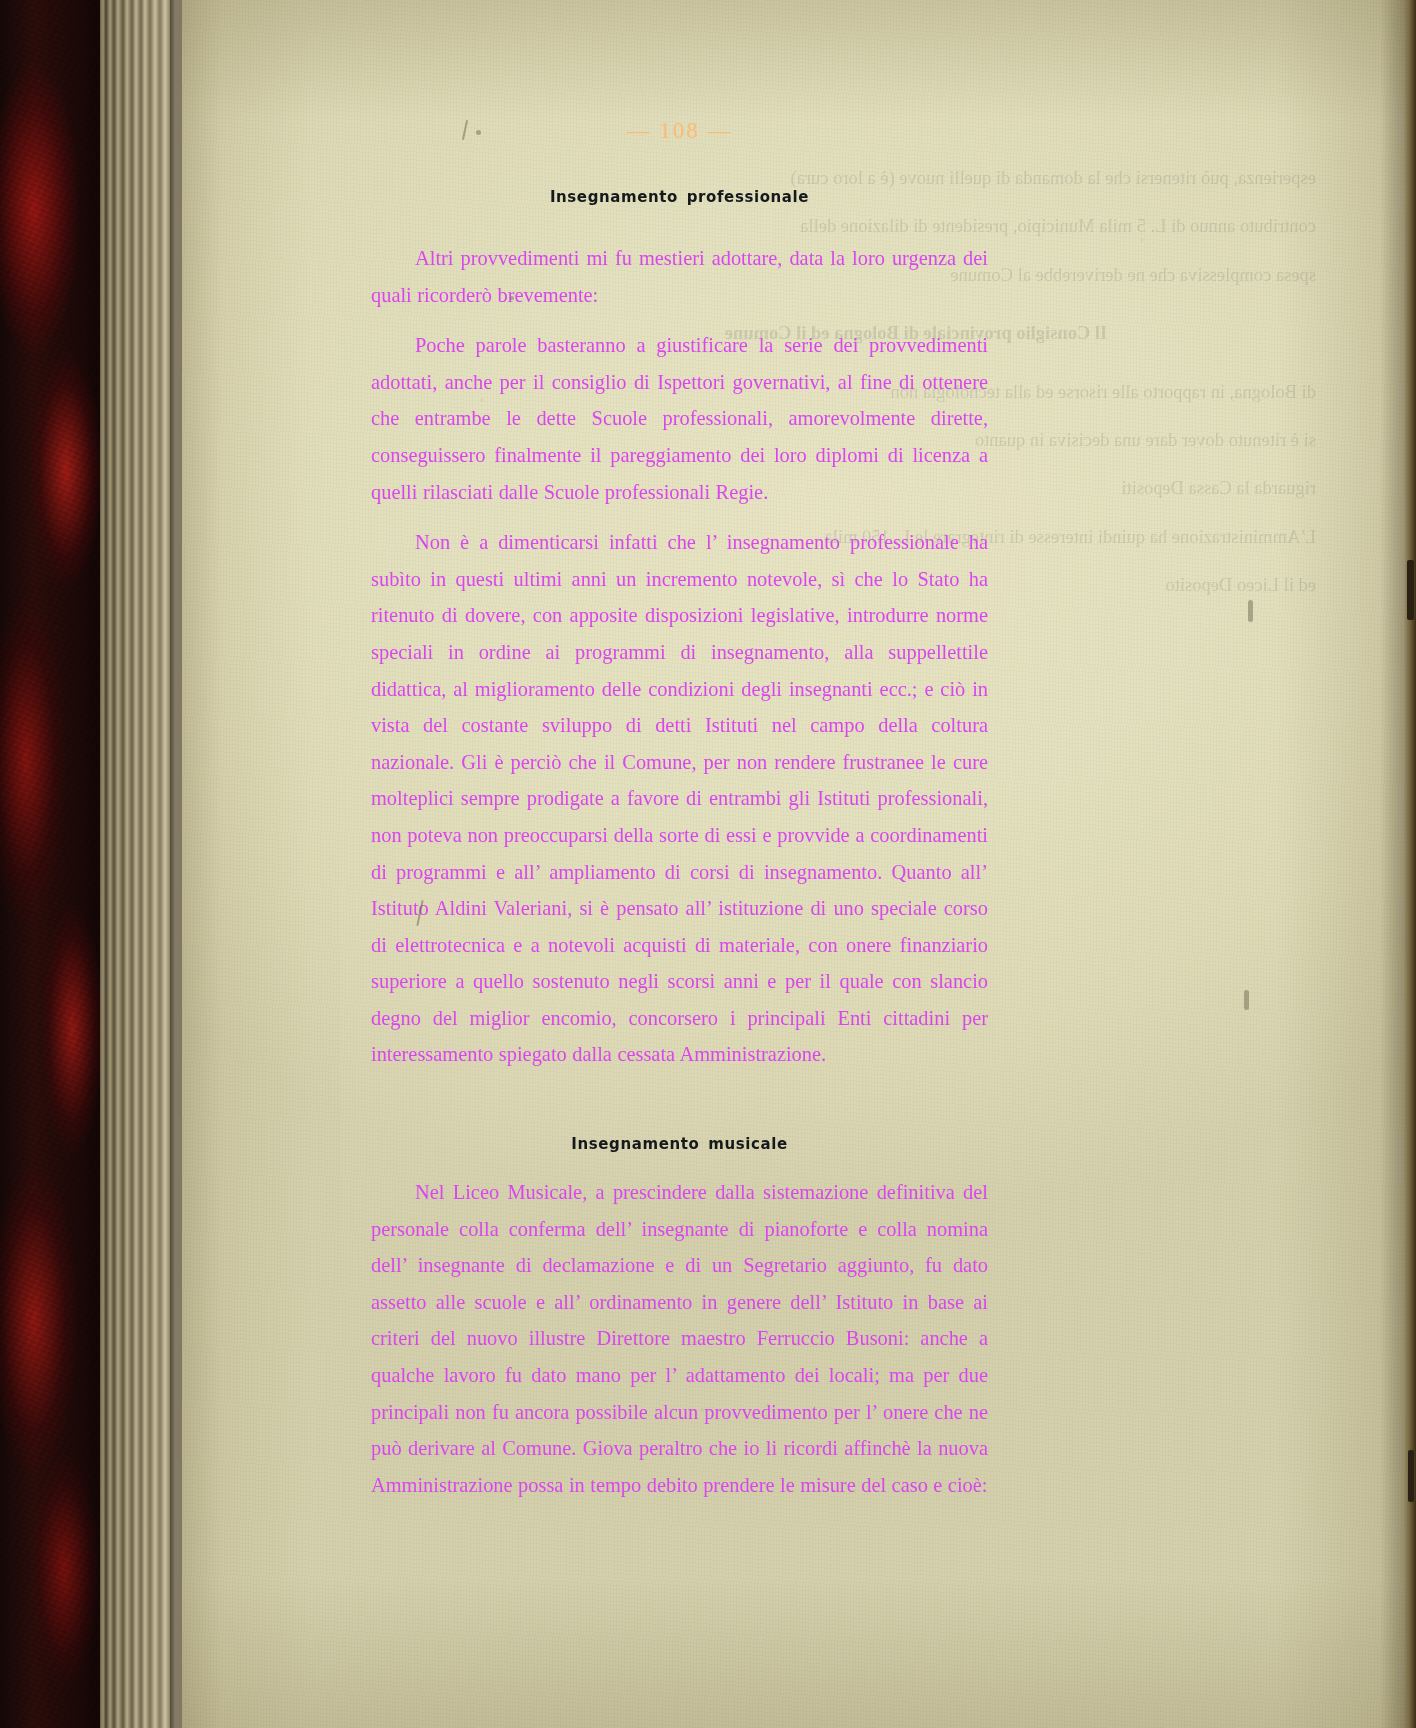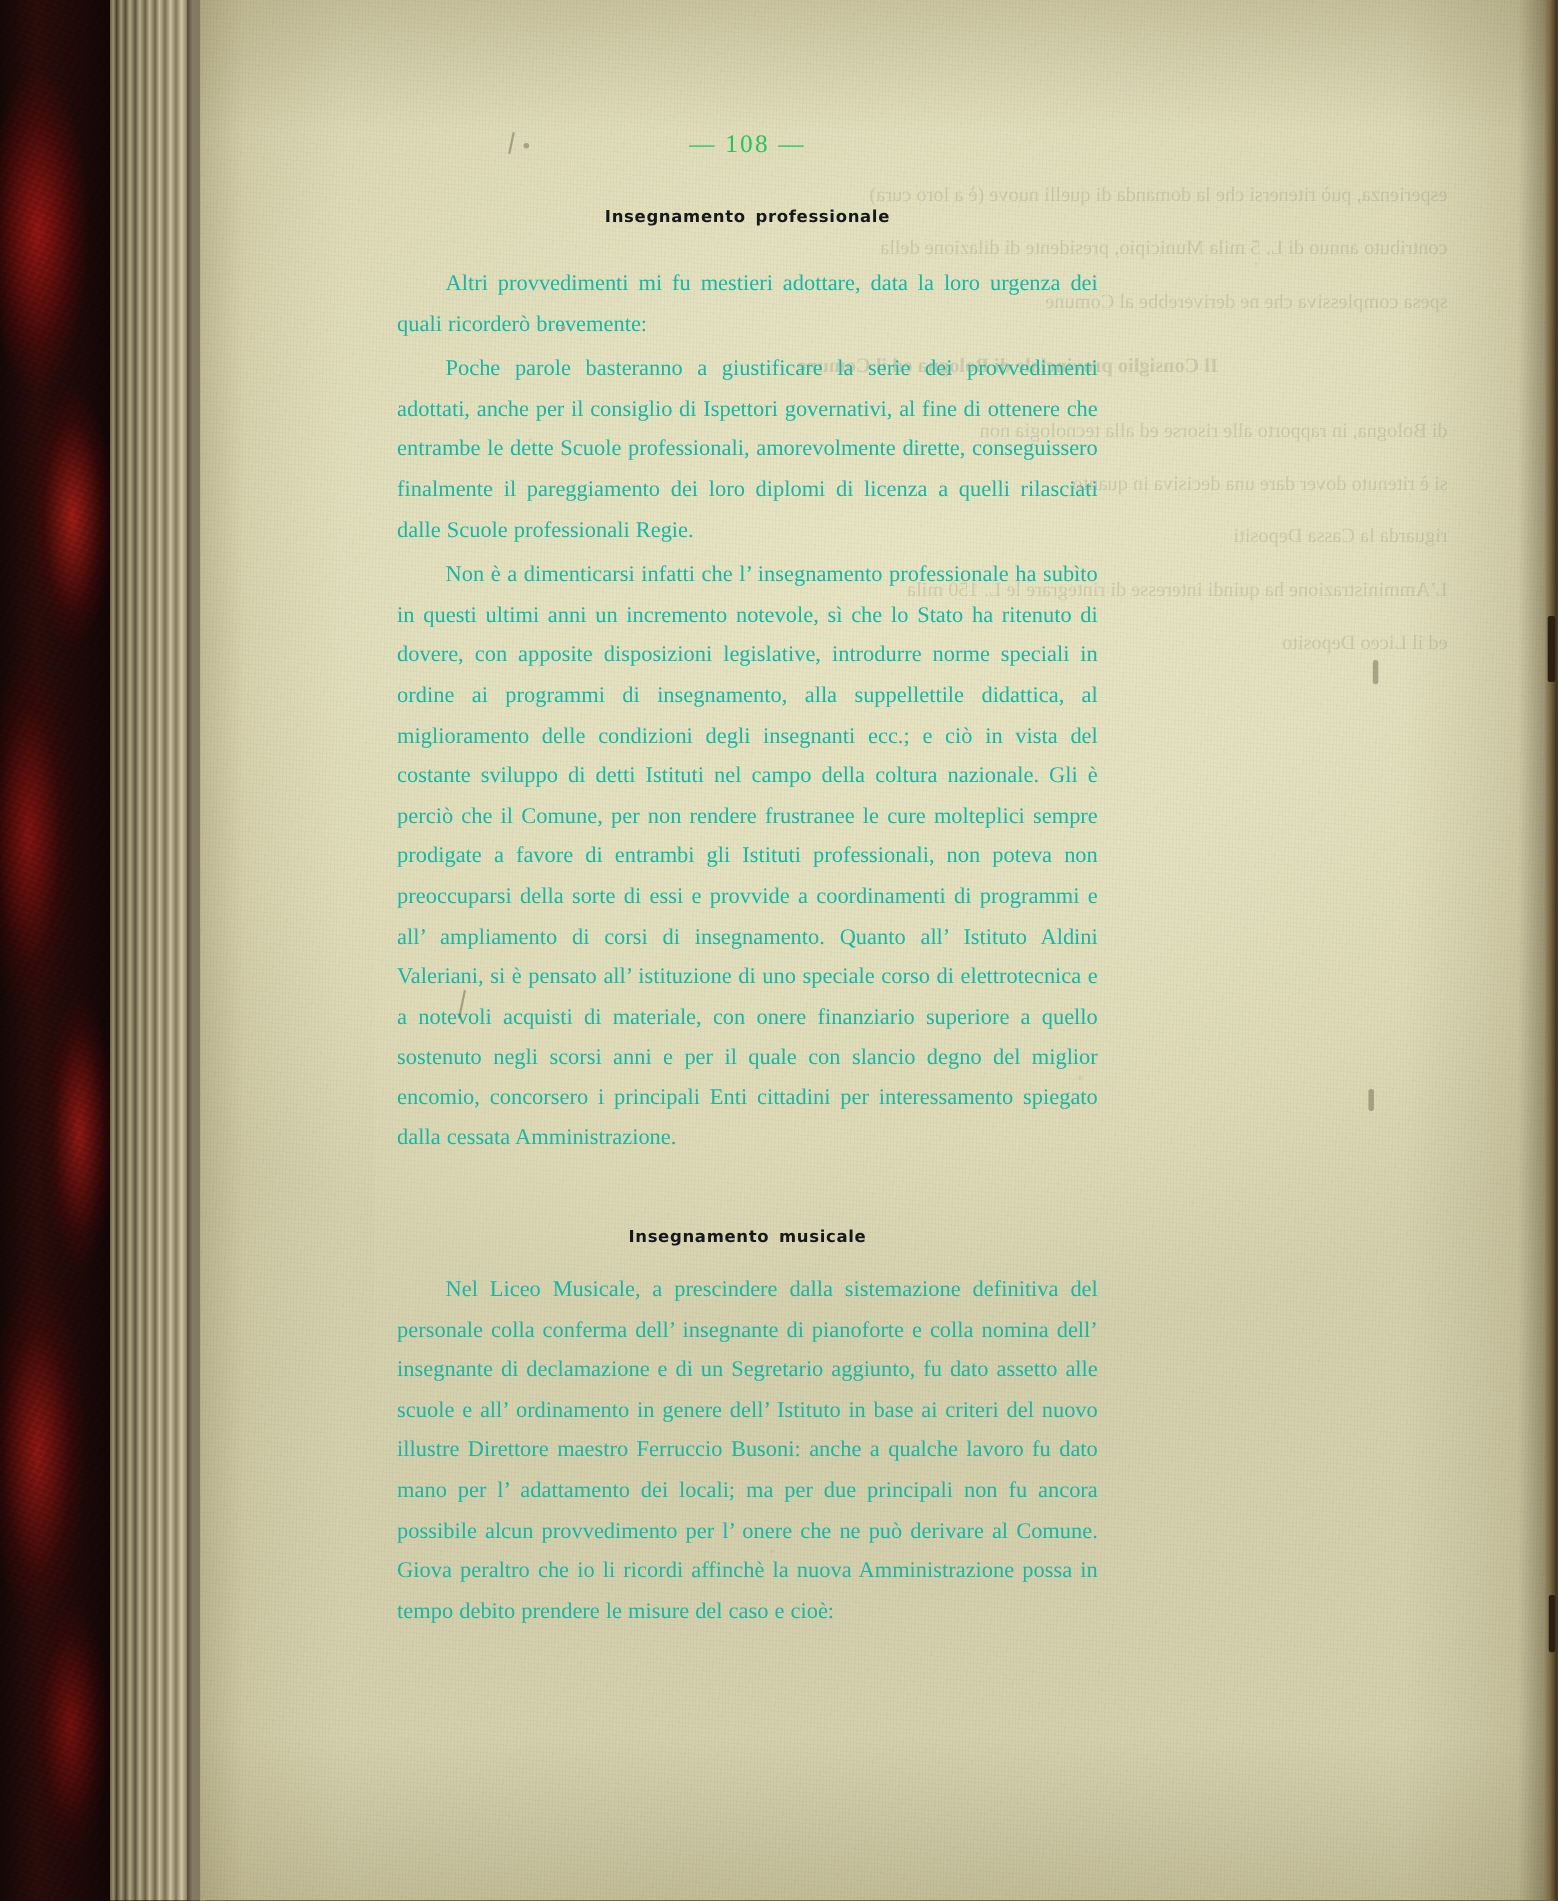--- a/index.html
+++ b/index.html
@@ -109,41 +109,41 @@
     position:absolute;
     left:357px;      
     top:118px;
     width:645px;
     color:#1d2321;
   }
   .folio{
     text-align:center;
     font-size:23px;
     letter-spacing:2px;
-    color:#22c55e;
+    color:#fdba74;
     margin:0 0 44px 0;
   }
   .sec-head{
     text-align:center;
     font-family:"DejaVu Sans","Liberation Sans",sans-serif;
     font-weight:bold;
     font-size:15px;
     letter-spacing:.6px;
     color:#15191b;
     margin:0 0 34px 0;
     word-spacing:3px;
   }
   .sec-head.second{margin-top:62px;margin-bottom:21px;}
   .para{
-    margin:4px;
+    margin:14px;
     font-size:20.4px;
     line-height:36.6px;
     text-align:justify;
     text-indent:44px;
-    color:#14b8a6;
+    color:#d946ef;
     word-spacing:.4px;
   }
   .para + .para{margin-top:0;}
   .para.num{text-indent:58px;}
 
   
   .ink-fade{
     position:absolute;left:340px;top:100px;width:700px;height:1320px;
     background:radial-gradient(ellipse 420px 560px at 140px 880px, rgba(226,222,188,.30), rgba(226,222,188,0) 70%);
     pointer-events:none;

